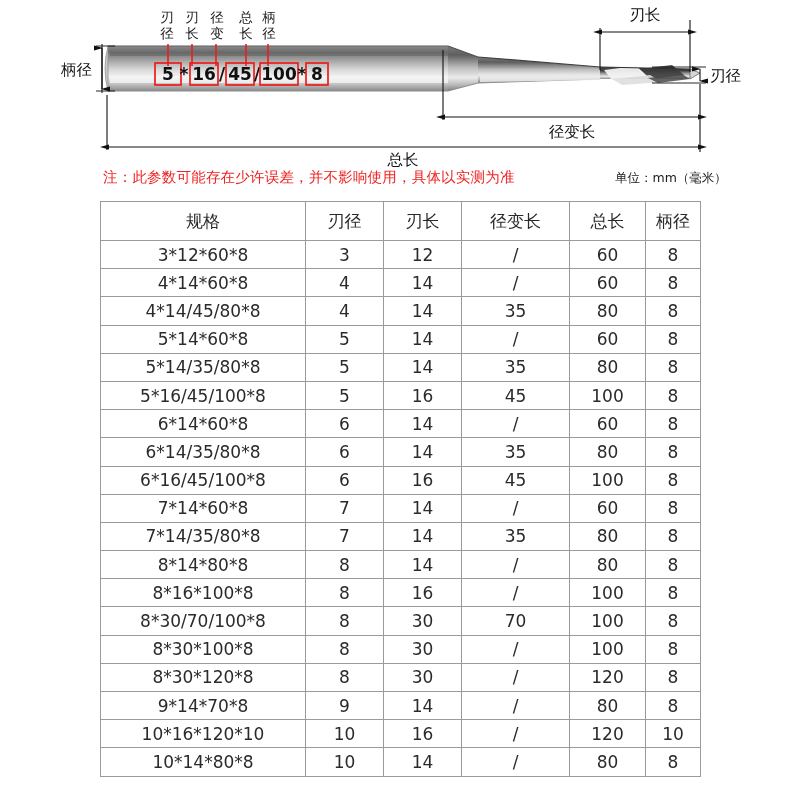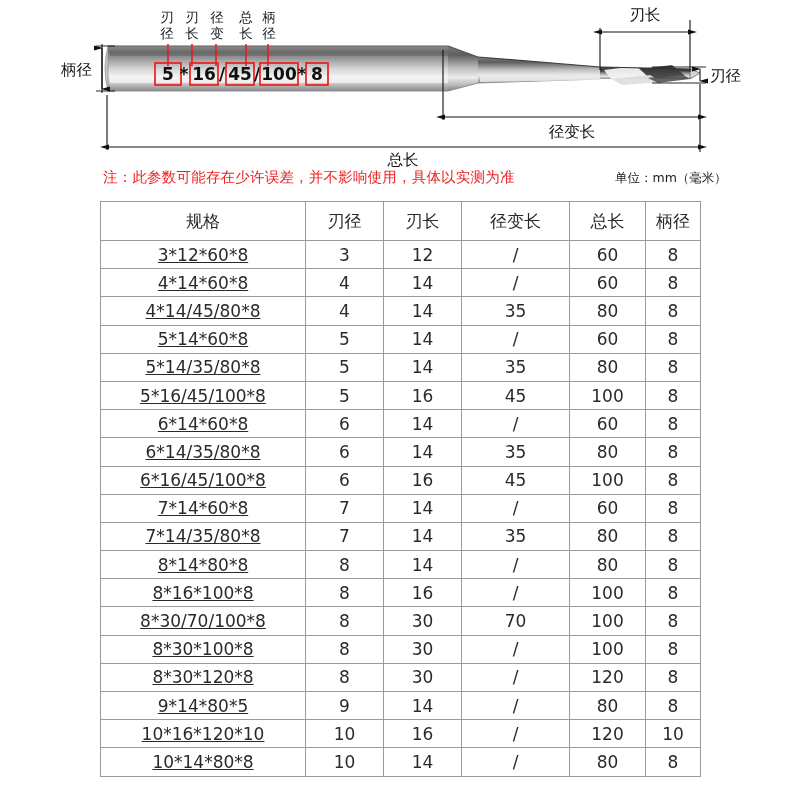--- a/index.html
+++ b/index.html
@@ -79,21 +79,21 @@
     padding: 0;
   }
   table#spec-table th {
     height: 38px;
     font-size: 17px;
   }
   table#spec-table td {
     height: 27.2px;
     font-size: 17px;
   }
-  td.spec-cell { font-size: 16.5px; text-decoration: underline; }
+  td.spec-cell { font-size: 16.5px; }
   col.c-spec   { width: 205px; }
   col.c-bd     { width: 78px; }
   col.c-bl     { width: 78px; }
   col.c-tl     { width: 108px; }
   col.c-ol     { width: 76px; }
   col.c-sd     { width: 55px; }
 </style>
 </head>
 <body>
 
@@ -408,21 +408,21 @@
         </tr>
         <tr>
           <td class="spec-cell">8*30*120*8</td>
           <td>8</td>
           <td>30</td>
           <td>/</td>
           <td>120</td>
           <td>8</td>
         </tr>
         <tr>
-          <td class="spec-cell">9*14*80*5</td>
+          <td class="spec-cell">9*14*70*8</td>
           <td>9</td>
           <td>14</td>
           <td>/</td>
           <td>80</td>
           <td>8</td>
         </tr>
         <tr>
           <td class="spec-cell">10*16*120*10</td>
           <td>10</td>
           <td>16</td>

